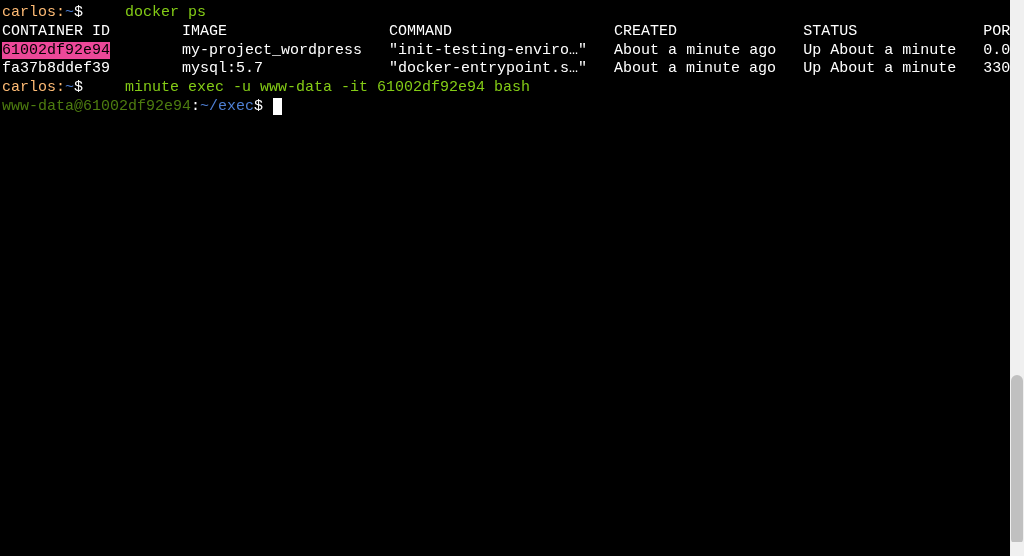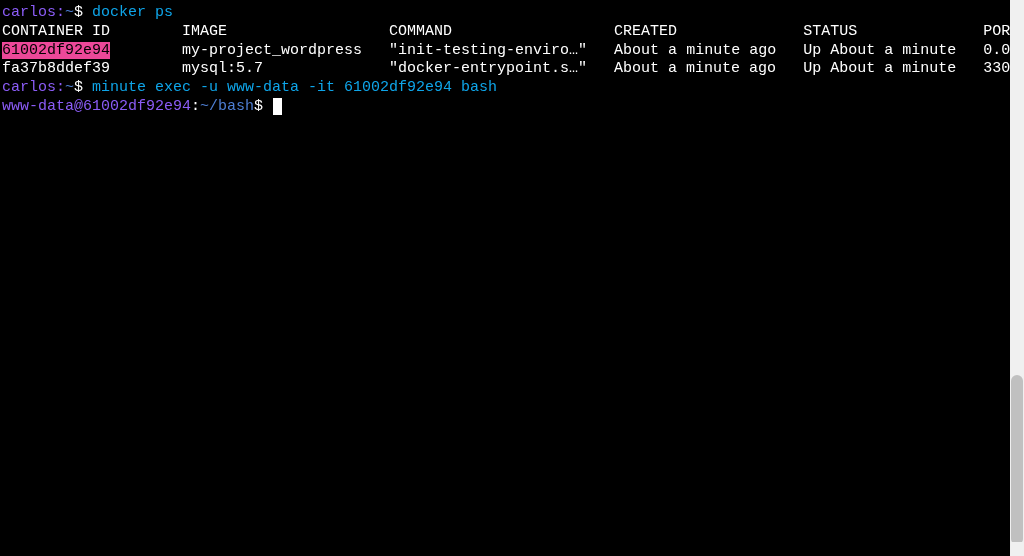--- a/index.html
+++ b/index.html
@@ -17,40 +17,41 @@
       height: 556px;
       overflow: hidden;
       position: relative;
       padding: 4px 0 0 2px;
     }
     .line {
       white-space: pre;
       overflow: hidden;
     }
     .host {
-      color: #8b5cf6;
+      color: #fdba74;
     }
     .tilde {
       color: #4e7fd4;
     }
     .dollar {
       color: #fff;
     }
     .cmd {
-      color: #0ea5e9;
+      color: #84cc16;
+      margin-left: 33px;
     }
     .output {
       color: #fff;
     }
     .highlight {
       background: #ec4899;
       color: #000;
     }
     .container-prompt {
-      color: #8b5cf6;
+      color: #4d7c0f;
     }
     .container-path {
       color: #4e7fd4;
     }
     .cursor {
       display: inline-block;
       width: 9px;
       height: 17px;
       background: #fff;
       vertical-align: text-bottom;
@@ -97,19 +98,19 @@
 <div class="line"><span class="host">carlos:</span><span class="tilde">~</span><span class="dollar">$ </span><span class="cmd">docker ps</span></div>
 
 <div class="line output">CONTAINER ID        IMAGE                  COMMAND                  CREATED              STATUS              PORTS                               NAMES</div>
 
 <div class="line output"><span class="highlight">61002df92e94</span><span>        my-project_wordpress   "init-testing-enviro…"   About a minute ago   Up About a minute   0.0.0.0:8080-&gt;80/tcp                my-project_wordpress_1</span></div>
 
 <div class="line output">fa37b8ddef39        mysql:5.7              "docker-entrypoint.s…"   About a minute ago   Up About a minute   33060/tcp, 0.0.0.0:3360-&gt;3306/tcp   my-project_db_1</div>
 
 <div class="line"><span class="host">carlos:</span><span class="tilde">~</span><span class="dollar">$ </span><span class="cmd">minute exec -u www-data -it 61002df92e94 bash</span></div>
 
-<div class="line"><span class="container-prompt">www-data@61002df92e94</span><span class="output">:</span><span class="container-path">~/bash</span><span class="output">$ </span><span class="cursor"></span></div>
+<div class="line"><span class="container-prompt">www-data@61002df92e94</span><span class="output">:</span><span class="container-path">~/exec</span><span class="output">$ </span><span class="cursor"></span></div>
 
 <div class="scrollbar">
   <div class="scrollbar-arrow up"></div>
   <div class="scrollbar-thumb"></div>
   <div class="scrollbar-arrow down"></div>
 </div>
 
 </body></html>

